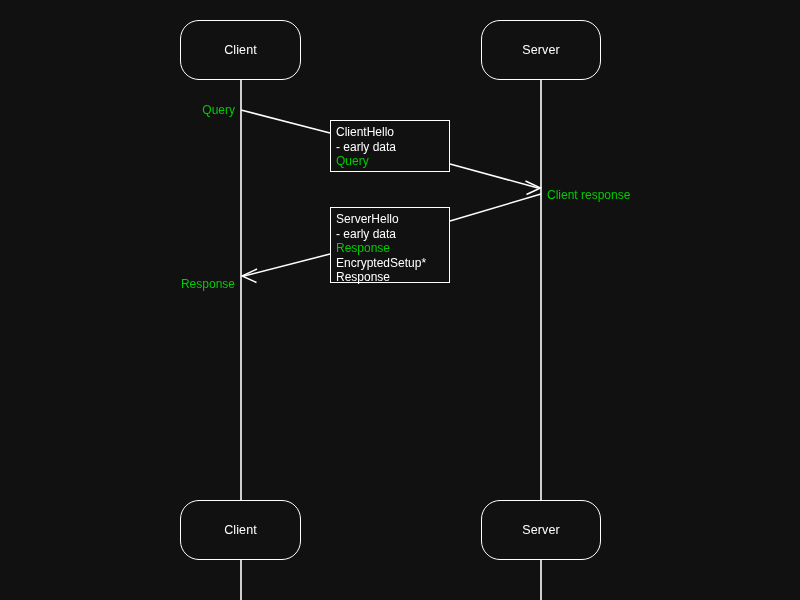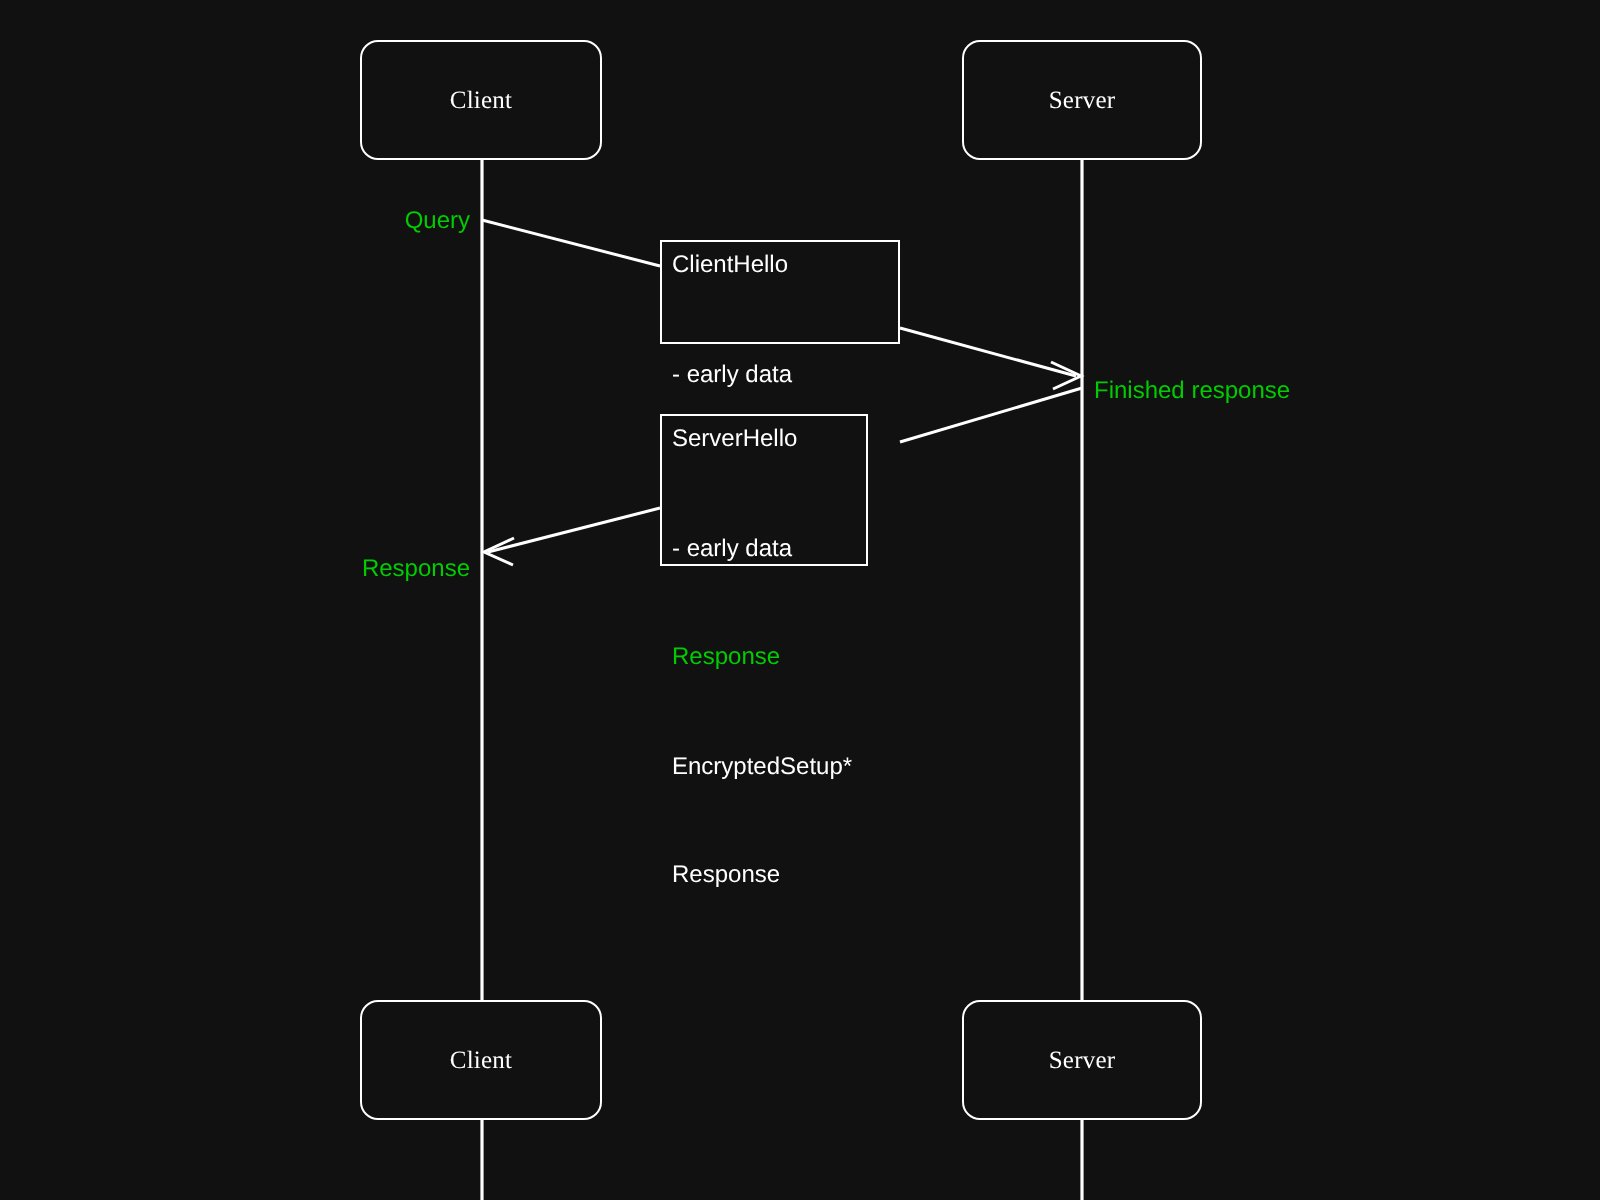--- a/index.html
+++ b/index.html
@@ -20,40 +20,39 @@
     position: absolute;
     left: 0;
     top: 0;
     width: 800px;
     height: 600px;
   }
   .actor-box {
     position: absolute;
     box-sizing: border-box;
     border: 1.6px solid #ffffff;
-    border-radius: 9px;
+    border-radius: 19px;
     background: #111111;
     display: flex;
     align-items: center;
     justify-content: center;
     color: #ffffff;
     font-size: 12.5px;
-    font-family: Liberation Serif, serif;
+    font-family: Liberation Sans, sans-serif;
     letter-spacing: 0.1px;
   }
   .msg-box {
     position: absolute;
     box-sizing: border-box;
     border: 1.4px solid #ffffff;
     background: #111111;
     padding: 4px 5px 4px 5px;
     display: flex;
     flex-direction: column;
     justify-content: flex-start;
-    gap: 40px;
   }
   .msg-line {
     font-size: 12px;
     line-height: 14.6px;
     color: #ffffff;
     white-space: nowrap;
     font-family: "Liberation Sans", sans-serif;
   }
   .msg-line.accent {
     color: #00cc00;
@@ -105,33 +104,33 @@
   <div class="actor-box" style="left:481px; top:500px; width:120px; height:60px;">
     <span>Server</span>
   </div>
 
   <div class="msg-box" style="left:330px; top:120px; width:120px; height:52px;">
     <div class="msg-line">ClientHello</div>
     <div class="msg-line">- early data</div>
     <div class="msg-line accent">Query</div>
   </div>
 
-  <div class="msg-box" style="left:330px; top:207px; width:104px; height:76px;">
+  <div class="msg-box" style="left:330px; top:207px; width:120px; height:76px;">
     <div class="msg-line">ServerHello</div>
     <div class="msg-line">- early data</div>
     <div class="msg-line accent">Response</div>
     <div class="msg-line">EncryptedSetup*</div>
     <div class="msg-line">Response</div>
   </div>
 
   <div class="note right-align" style="left:80px; top:103px; width:155px;">
     <span>Query</span>
   </div>
 
   <div class="note" style="left:547px; top:188px;">
-    <span>Finished response</span>
+    <span>Client response</span>
   </div>
 
   <div class="note right-align" style="left:80px; top:277px; width:155px;">
     <span>Response</span>
   </div>
 
 </div>
 
 </body></html>

